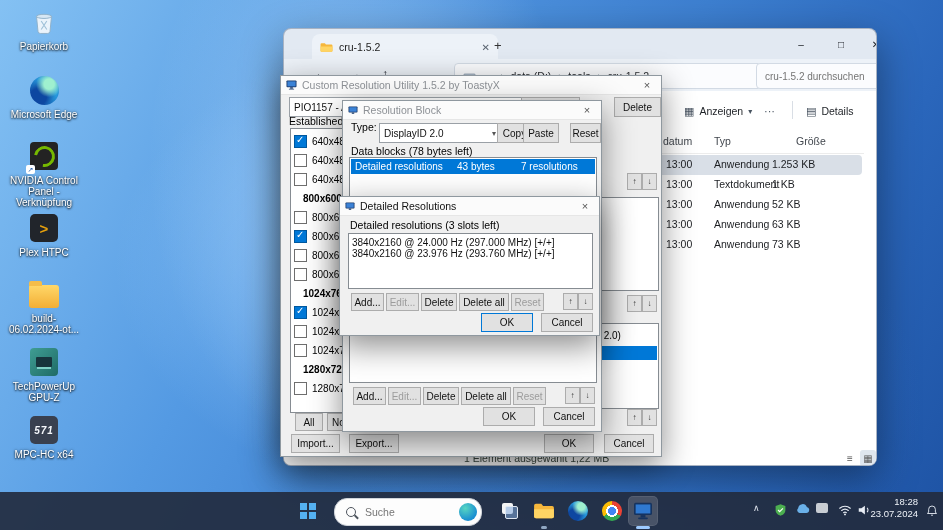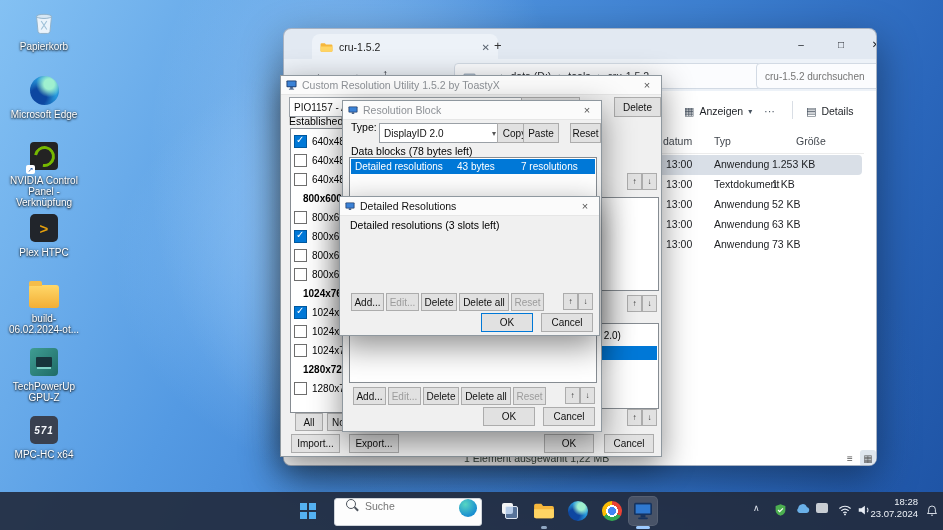--- a/index.html
+++ b/index.html
@@ -92,22 +92,22 @@
   .selrow span{position:absolute;top:2px;font-size:10px;color:#fff;white-space:nowrap}
 
   
   .taskbar{position:absolute;left:0;top:492px;width:943px;height:38px;background:rgba(34,44,63,.93)}
   .tbi{position:absolute;top:5px;width:28px;height:28px;display:flex;align-items:center;justify-content:center;border-radius:5px}
   .tbi.active{background:rgba(255,255,255,.17);box-shadow:inset 0 0 0 1px rgba(255,255,255,.08)}
   .runbar{position:absolute;top:34px;height:3px;border-radius:2px;background:#90a7c2}
   .runbar.foc{background:#9ecbff}
   .winlogo{display:grid;grid-template-columns:7px 7px;grid-template-rows:7px 7px;gap:1.5px}
   .winlogo i{background:#54b1f2;display:block}
-  .tb-search{position:absolute;left:334px;top:6px;width:146px;height:26px;border-radius:3px;background:#fdfdfd;
-             border:1px solid #cfd4da;display:flex;align-items:flex-start}
+  .tb-search{position:absolute;left:334px;top:6px;width:146px;height:26px;border-radius:13px;background:#fdfdfd;
+             border:1px solid #cfd4da;display:flex;align-items:center}
   .mag{width:8px;height:8px;border:1.5px solid #4e555e;border-radius:50%;position:relative;margin:0 7px 0 11px;flex:0 0 auto}
   .mag::after{content:"";position:absolute;width:5px;height:1.5px;background:#4e555e;transform:rotate(45deg);right:-4px;bottom:-1px}
   .tbs-input{border:0;outline:0;background:transparent;font-family:inherit;font-size:10.5px;color:#3c4249;width:84px}
   .bing{width:18px;height:18px;border-radius:50%;margin-left:auto;margin-right:4px;flex:0 0 auto;
         background:radial-gradient(circle at 35% 30%,#57d6c2,#1a8fd1 70%)}
   .tview{position:relative;width:16px;height:16px}
   .tview::before{content:"";position:absolute;left:0;top:0;width:11px;height:11px;background:rgba(255,255,255,.95);border-radius:2px}
   .tview::after{content:"";position:absolute;right:0;bottom:0;width:11px;height:11px;border:1.5px solid #dfe7f2;background:rgba(130,170,220,.55);border-radius:2px}
   .chromeball{width:20px;height:20px;border-radius:50%;background:
       radial-gradient(circle,#4285f4 0 4px,#fff 4px 6px,rgba(0,0,0,0) 6px),
@@ -446,20 +446,24 @@
       <svg width="10" height="9" viewBox="0 0 24 22">
           <rect x="1" y="1" width="22" height="15" rx="2" fill="#1b3a6b"></rect>
           <rect x="3" y="3" width="18" height="11" fill="#3b82d6"></rect>
           <rect x="9" y="16" width="6" height="3" fill="#1b3a6b"></rect>
         </svg>
     </span>
     <span class="t">Detailed Resolutions</span>
     <span class="tclose">×</span>
   </div>
   <span class="lab" style="left:10px;top:22px">Detailed resolutions (3 slots left)</span>
+  <div class="lb" style="left:8px;top:36px;width:243px;height:54px">
+    <div style="position:absolute;left:3px;top:3px;font-size:10px;white-space:nowrap">3840x2160 @ 24.000 Hz (297.000 MHz) [+/+]</div>
+    <div style="position:absolute;left:3px;top:14px;font-size:10px;white-space:nowrap">3840x2160 @ 23.976 Hz (293.760 MHz) [+/+]</div>
+  </div>
 
   <div class="b32" style="left:11px;top:96px;width:31px;height:16px">
       <span>Add...</span>
     </div>
   <div class="b32 dis" style="left:46px;top:96px;width:31px;height:16px">
       <span>Edit...</span>
     </div>
   <div class="b32" style="left:81px;top:96px;width:34px;height:16px">
       <span>Delete</span>
     </div>

